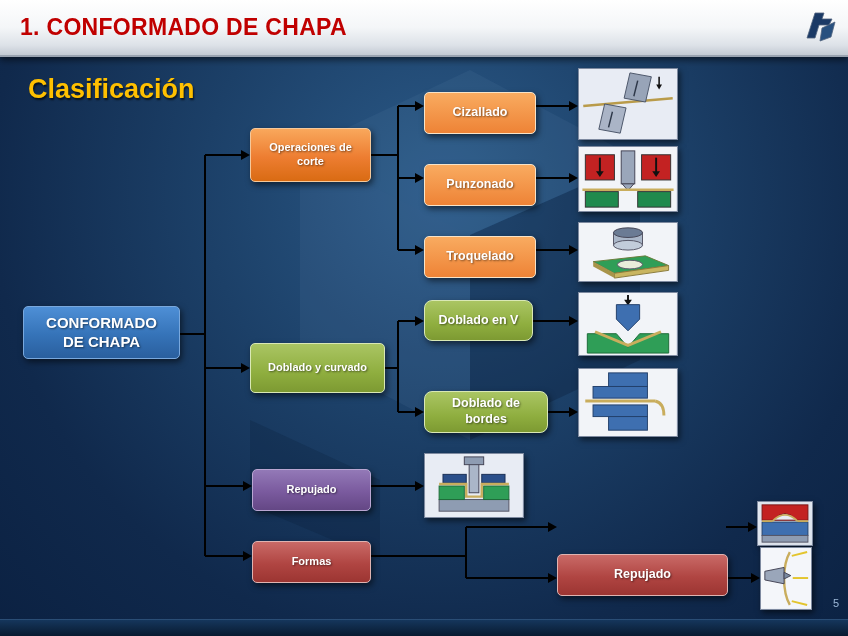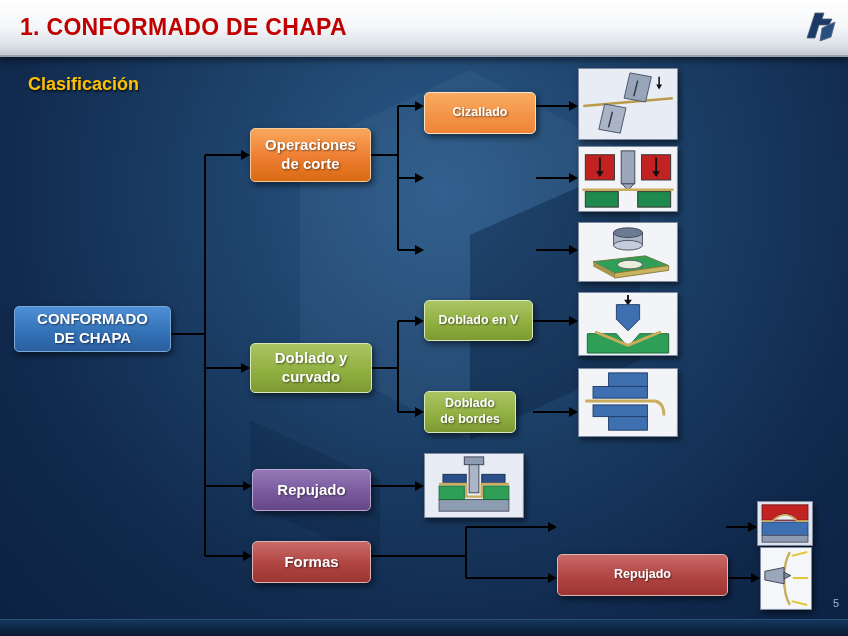--- a/index.html
+++ b/index.html
@@ -13,39 +13,39 @@
     position:absolute; left:0; top:0; width:848px; height:57px;
     background: linear-gradient(180deg,#ffffff 0%,#f4f6f8 50%,#dde2e8 82%,#c3cad3 100%);
     display:flex; align-items:center; padding:0 8px 0 20px;
     border-bottom:2px solid #99a3b0;
     box-shadow:0 3px 7px rgba(0,0,0,0.55);
     z-index:5;
   }
   .topbar-title { font-size:23px; font-weight:bold; color:#c00000; letter-spacing:.3px; }
   .logo { position:absolute; right:8px; top:7px; width:40px; height:40px; }
   .subtitle {
-    position:absolute; left:28px; top:74px; font-size:18px; font-weight:bold;
+    position:absolute; left:28px; top:74px; font-size:27px; font-weight:bold;
     color:#ffc000; text-shadow:1px 2px 2px rgba(0,0,0,.65); z-index:3;
   }
   .watermark { position:absolute; left:0; top:0; z-index:1; }
   .connectors { position:absolute; left:0; top:0; z-index:2; }
   .node {
     position:absolute; z-index:3; display:flex; flex-direction:column;
     align-items:center; justify-content:center; text-align:center;
     color:#fff; font-weight:bold; border-radius:5px; line-height:1.25;
     box-shadow:2px 3px 6px rgba(0,0,0,.55); text-shadow:1px 1px 2px rgba(0,0,0,.5);
     padding:20px 8px;
   }
   .root {
     background:linear-gradient(180deg,#4e8fd6 0%,#3573b8 55%,#2a5f9e 100%);
     border:1px solid #79a8dd; font-size:15px;
   }
-  .branch { font-size:15px; }
+  .branch { font-size:11px; }
   .leaf { font-size:12.5px; }
-  .leaf.tight { padding:2px 13px; }
+  .leaf.tight { padding:2px 13px;border-radius:8px; }
   .orange { background:linear-gradient(180deg,#f9a85c 0%,#ed7d31 55%,#d96b13 100%); border:1px solid #f5c89a; }
   .leaf.orange { background:linear-gradient(180deg,#f9ab60,#ee8336); border:1px solid #f7e3c8; }
   .green  { background:linear-gradient(180deg,#aac563 0%,#8fae3f 60%,#7d9a32 100%); border:1px solid #d9e8b5; }
   .purple { background:linear-gradient(180deg,#9379b7 0%,#7a5a9e 55%,#644785 100%); border:1px solid #b9a6d2; }
   .redbox { background:linear-gradient(180deg,#c96a67 0%,#b04542 55%,#9c3532 100%); border:1px solid #dfb3b1; }
   .img-frame {
     position:absolute; z-index:3;
     background:linear-gradient(165deg,#f5f7fb,#ccd4e2);
     border:1px solid #7e8aa0; box-shadow:2px 3px 6px rgba(0,0,0,.55);
   }
@@ -114,46 +114,52 @@
       <path d="M466 527 V578"></path>
       <path d="M466 527 H548" marker-end="url(#arr)"></path>
       <path d="M466 578 H548" marker-end="url(#arr)"></path>
       <path d="M726 527 H748" marker-end="url(#arr)"></path>
       <path d="M726 578 H751" marker-end="url(#arr)"></path>
     </g>
   </svg>
 
   <h2 class="subtitle">Clasificación</h2>
 
-  <div class="node root" style="left:14px; top:306px; width:157px; height:46px;">
+  <div class="node root" style="left:23px; top:306px; width:157px; height:53px;">
     <span>CONFORMADO</span>
     <span>DE CHAPA</span>
   </div>
 
   <div class="node branch orange" style="left:250px; top:128px; width:121px; height:54px;">
     <span>Operaciones de corte</span>
   </div>
-  <div class="node branch green" style="left:250px; top:343px; width:122px; height:50px;">
+  <div class="node branch green" style="left:250px; top:343px; width:135px; height:50px;">
     <span>Doblado y curvado</span>
   </div>
   <div class="node branch purple" style="left:252px; top:469px; width:119px; height:33px;">
     <span>Repujado</span>
   </div>
   <div class="node branch redbox" style="left:252px; top:541px; width:119px; height:30px;text-align:right;">
     <span>Formas</span>
   </div>
 
   <div class="node leaf orange" style="left:424px; top:92px; width:112px; height:28px;">
     <span>Cizallado</span>
   </div>
+  <div class="node leaf orange" style="left:424px; top:164px; width:112px; height:28px;">
+    <span>Punzonado</span>
+  </div>
+  <div class="node leaf orange" style="left:424px; top:236px; width:112px; height:28px;">
+    <span>Troquelado</span>
+  </div>
 
   <div class="node leaf green tight" style="left:424px; top:300px; width:109px; height:41px;">
     <span>Doblado en V</span>
   </div>
-  <div class="node leaf green tight" style="left:424px; top:391px; width:92px; height:42px;">
+  <div class="node leaf green tight" style="left:424px; top:391px; width:124px; height:42px;">
     <span>Doblado de bordes</span>
   </div>
 
   <div class="node leaf redbox" style="left:557px; top:554px; width:171px; height:24px;">
     <span>Repujado</span>
   </div>
 
   <div class="img-frame" style="left:578px; top:68px; width:100px; height:72px;">
     <svg viewBox="0 0 100 72">
       <rect width="100" height="72" fill="#e8ecf4"></rect>

